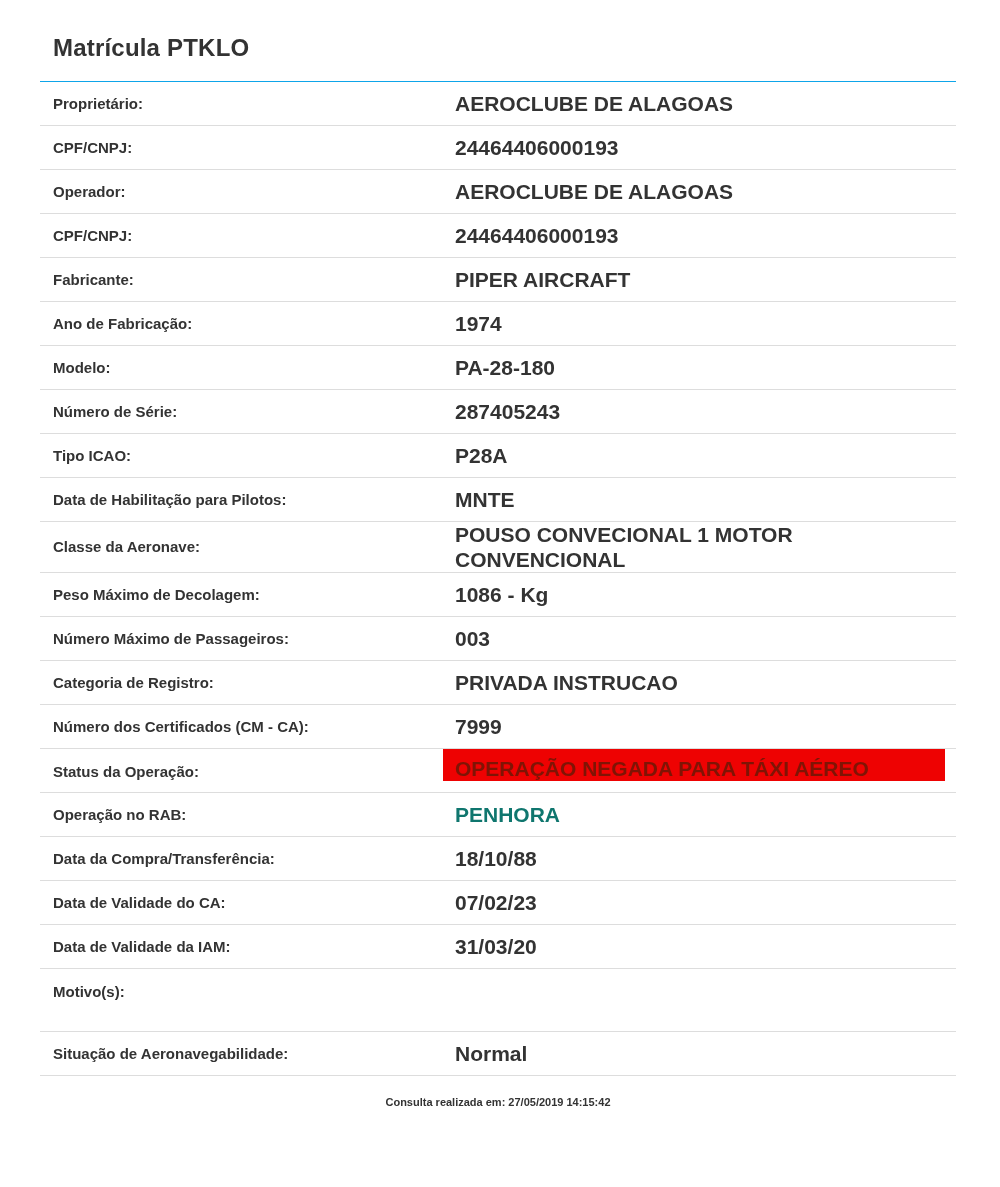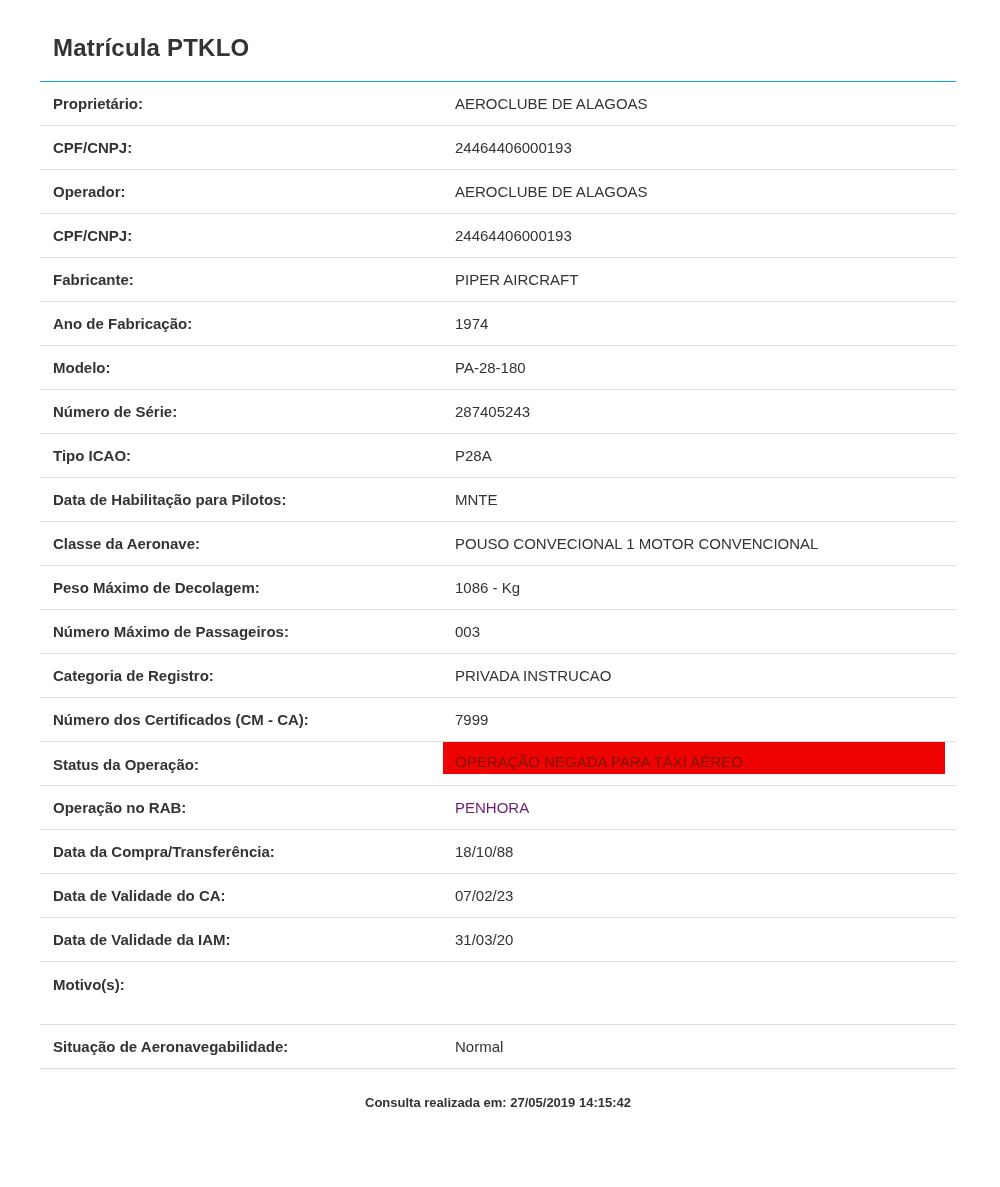--- a/index.html
+++ b/index.html
@@ -40,22 +40,22 @@
   }
   .row .label {
     flex: 0 0 402px;
     padding-left: 13px;
     font-size: 15px;
     font-weight: bold;
     color: #333333;
     line-height: 1.2;
   }
   .row .value {
-    font-size: 15px;
-    font-weight: normal;
+    font-size: 21px;
+    font-weight: bold;
     color: #333333;
     line-height: 1.2;
   }
   
   .row.variant-alert {
     align-items: flex-start;
   }
   .row.variant-alert .label {
     padding-top: 14px;
   }
@@ -65,35 +65,35 @@
     flex: 1 1 auto;
     height: 32px;
     line-height: 40px;
     margin: 0 11px 4px -12px;
     padding-left: 12px;
     white-space: nowrap;
     overflow: hidden;
   }
   
   .row.variant-red-link .value {
-    color: #701a75;
+    color: #0f766e;
   }
   
   .row.variant-tall {
     min-height: 63px;
     align-items: flex-start;
   }
   .row.variant-tall .label {
     padding-top: 14px;
   }
   .footer {
-    margin-top: 26px;
+    margin-top: 20px;
     width: 916px;
     text-align: center;
-    font-size: 13px;
+    font-size: 11px;
     font-weight: bold;
     color: #333333;
   }
 </style>
 </head>
 <body>
 
 <div class="page">
 
   <h1 class="page-title">Matrícula PTKLO</h1>

